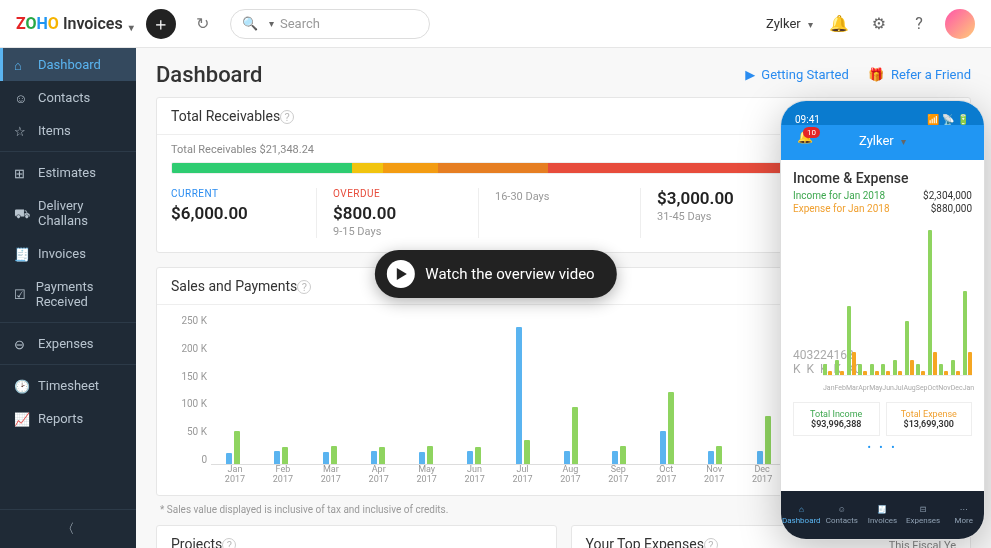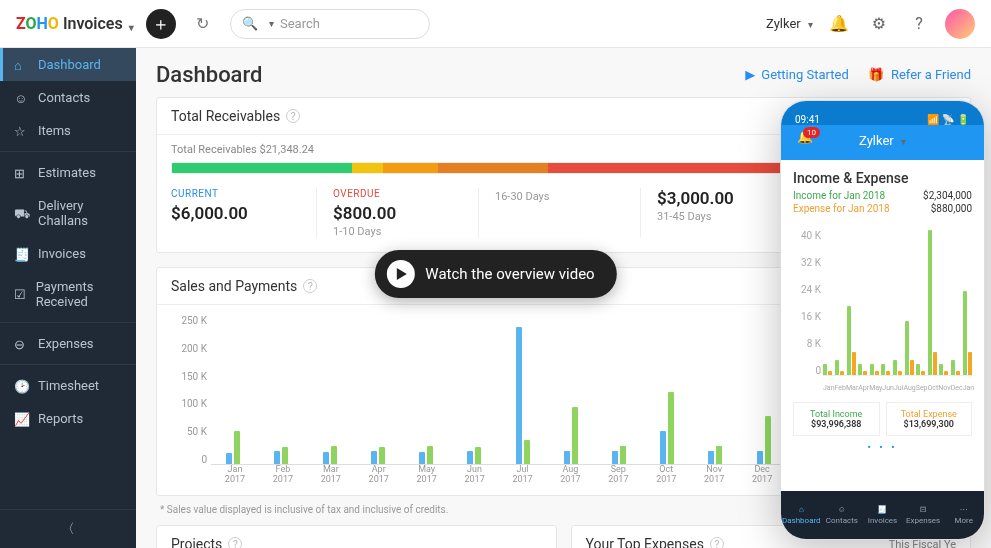--- a/index.html
+++ b/index.html
@@ -22,21 +22,21 @@
 .nav-item{display:flex;align-items:center;gap:10px;padding:9px 14px;cursor:pointer}
 .nav-item.active{background:#34495e;color:#5ab4f0;border-left:3px solid #5ab4f0;padding-left:11px}
 .nav-sep{height:1px;background:#2c3a48;margin:4px 0}
 .collapse{position:absolute;bottom:0;left:0;right:0;text-align:center;padding:10px;color:#b8c4cf;cursor:pointer;border-top:1px solid #2c3a48}
 .main{flex:1;overflow:auto;padding:14px 20px}
 .page-head{display:flex;align-items:center;margin-bottom:10px}
 .page-title{font-size:22px;font-weight:500;color:#333}
 .head-links{display:flex;gap:20px;font-size:13px}
 .link-blue{color:#2a8cf0;cursor:pointer;display:flex;align-items:center;gap:6px}
 .card{background:#fff;border:1px solid #e6e6e6;border-radius:3px;margin-bottom:14px}
-.card-head{padding:10px 14px;font-size:14px;color:#333;border-bottom:1px solid #eee;display:flex;align-items:center;gap:6px}
+.card-head{padding:10px 14px;font-size:14px;color:#333;border-bottom:1px solid #eee;display:flex;align-items:flex-end;}
 .help{font-size:11px;color:#bbb;border:1px solid #ccc;border-radius:50%;width:14px;height:14px;display:inline-flex;align-items:center;justify-content:center}
 .sub{font-size:11px;color:#888;padding:8px 14px 6px}
 .prog{height:12px;margin:0 14px 4px;display:flex;border:1px solid #eee;border-radius:2px;overflow:hidden}
 .prog>div{height:100%}
 .buckets{display:flex;padding:10px 14px 14px;gap:8px}
 .bucket{flex:1;border-left:1px solid #eee;padding:0 16px}
 .bucket:first-child{border-left:none;padding-left:0}
 .bucket-label{font-size:10px;letter-spacing:.5px;color:#e74c3c;margin-bottom:4px}
 .bucket-label.cur{color:#2a8cf0}
 .bucket-amt{font-size:17px;font-weight:600;color:#222}
@@ -65,21 +65,21 @@
 .phone{position:absolute;right:6px;top:100px;width:205px;height:440px;background:#fff;border-radius:26px;box-shadow:0 10px 40px rgba(0,0,0,.25);overflow:hidden;z-index:40;border:1px solid #ddd}
 .ph-status{height:24px;background:#0a7bcf;color:#fff;font-size:10px;display:flex;align-items:flex-end;justify-content:space-between;padding:0 14px}
 .ph-title{background:#2096f3;color:#fff;text-align:center;padding:8px 0 12px;font-size:13px;position:relative}
 .ph-bell{position:absolute;left:14px;top:4px;width:20px;height:20px}
 .ph-badge{position:absolute;left:8px;top:-2px;background:#e42527;color:#fff;font-size:8px;border-radius:7px;padding:1px 4px}
 .ph-body{padding:10px 12px;font-size:11px;color:#333}
 .ph-h{font-size:14px;font-weight:500;margin-bottom:4px}
 .ph-line{display:flex;justify-content:space-between;font-size:10px;margin-bottom:2px}
 .ph-line .l{color:#3fa850}.ph-line.exp .l{color:#f0a030}
 .ph-chart{height:170px;margin-top:8px;position:relative}
-.ph-y{position:absolute;left:0;top:8px;bottom:16px;width:28px;font-size:10px;color:#aaa;display:flex;flex-direction:column;justify-content:space-between;align-items:flex-end}
+.ph-y{position:absolute;left:0;top:8px;bottom:16px;width:28px;font-size:12px;color:#aaa;display:flex;flex-direction:row;justify-content:space-between;align-items:flex-end}
 .ph-plot{position:absolute;left:30px;right:0;top:0;bottom:16px;display:flex;align-items:flex-end;gap:2px;border-bottom:1px solid #eee}
 .ph-plot .mg{gap:1px}
 .ph-plot .bar{width:4px}
 .ph-plot .bar.o{background:#f5a623}
 .ph-x{position:absolute;left:30px;right:0;bottom:0;display:flex;font-size:7px;color:#aaa}
 .ph-x>div{flex:1;text-align:center}
 .ph-boxes{display:flex;gap:6px;margin-top:10px}
 .ph-box{flex:1;border:1px solid #eee;text-align:center;padding:6px 2px;font-size:9px}
 .ph-box .bl{color:#3fa850}.ph-box.e .bl{color:#f0a030}
 .ph-dots{text-align:center;font-size:10px;color:#2096f3;margin-top:6px;letter-spacing:3px}
@@ -190,21 +190,21 @@
           <div style="background:#e74c3c;width:52%"></div>
       </div>
       <div class="buckets">
         <div class="bucket">
             <div class="bucket-label cur">CURRENT</div>
             <div class="bucket-amt">$6,000.00</div>
           </div>
         <div class="bucket">
             <div class="bucket-label">OVERDUE</div>
             <div class="bucket-amt">$800.00</div>
-            <div class="bucket-range">1-10 Days</div>
+            <div class="bucket-range">9-15 Days</div>
           </div>
         <div class="bucket">
             <div class="bucket-range">16-30 Days</div>
           </div>
         <div class="bucket">
             <div class="bucket-amt">$3,000.00</div>
             <div class="bucket-range">31-45 Days</div>
           </div>
         <div class="bucket">
             <div class="bucket-amt">$11,048.24</div>

